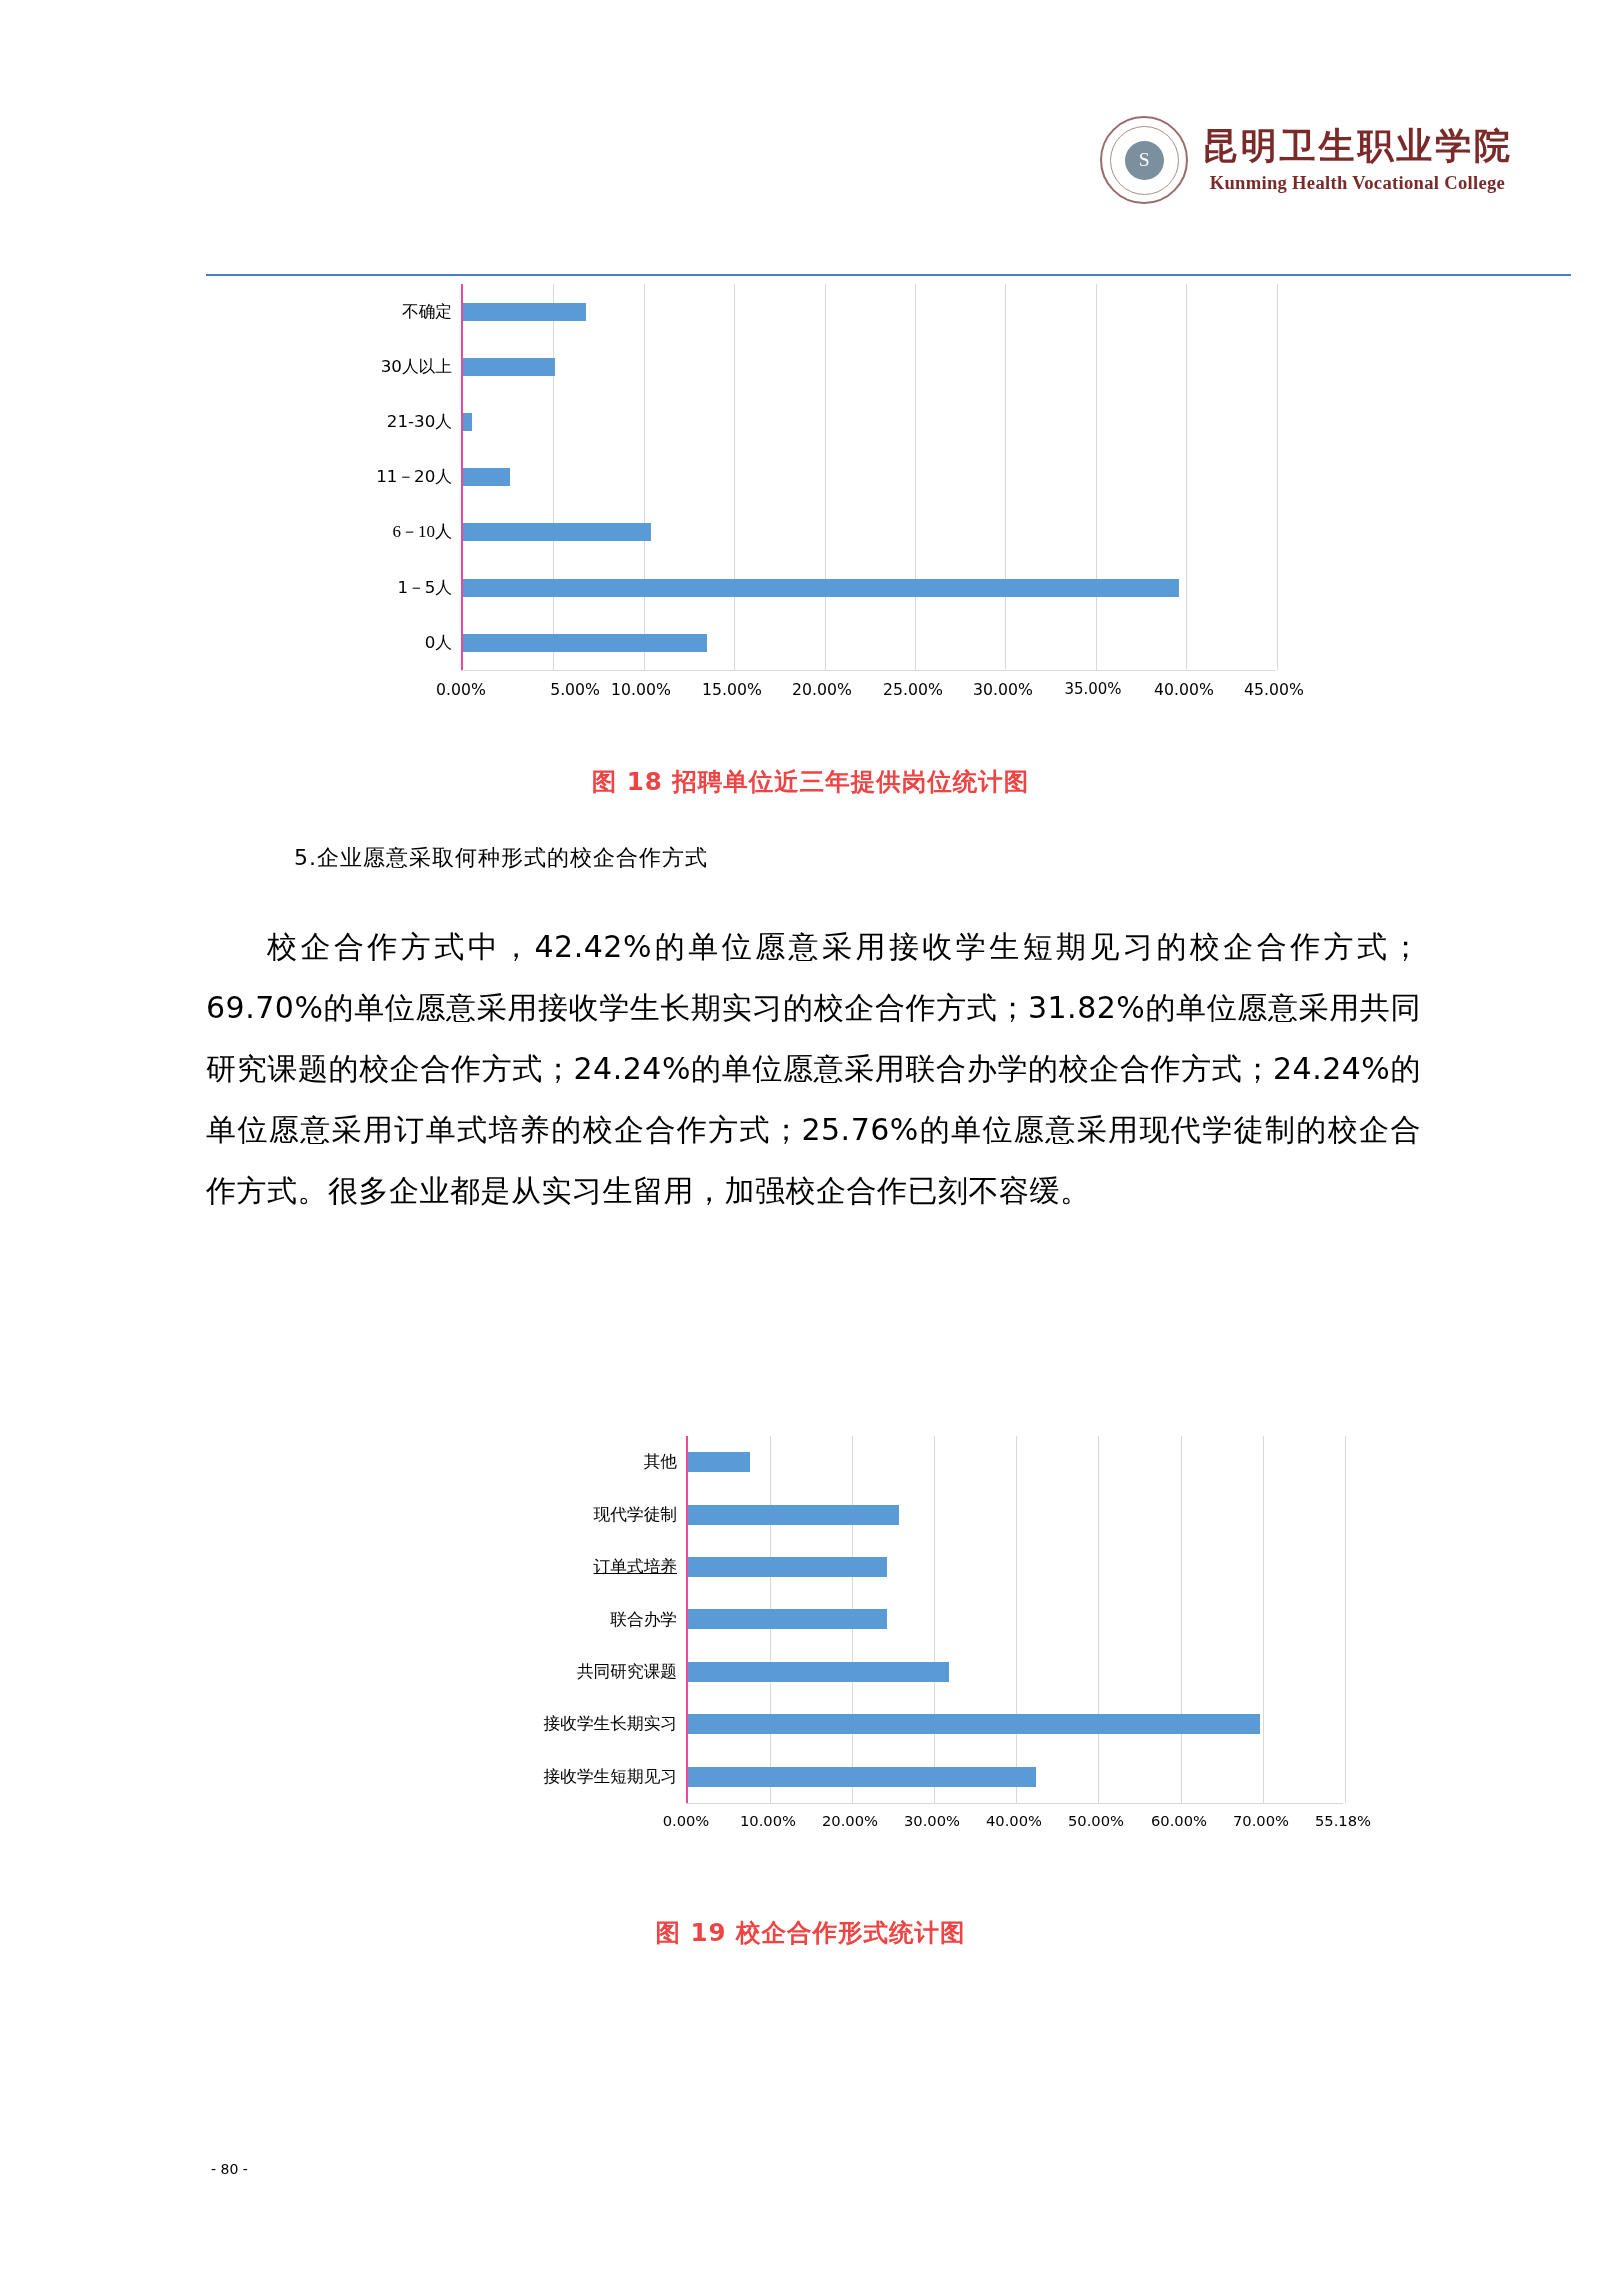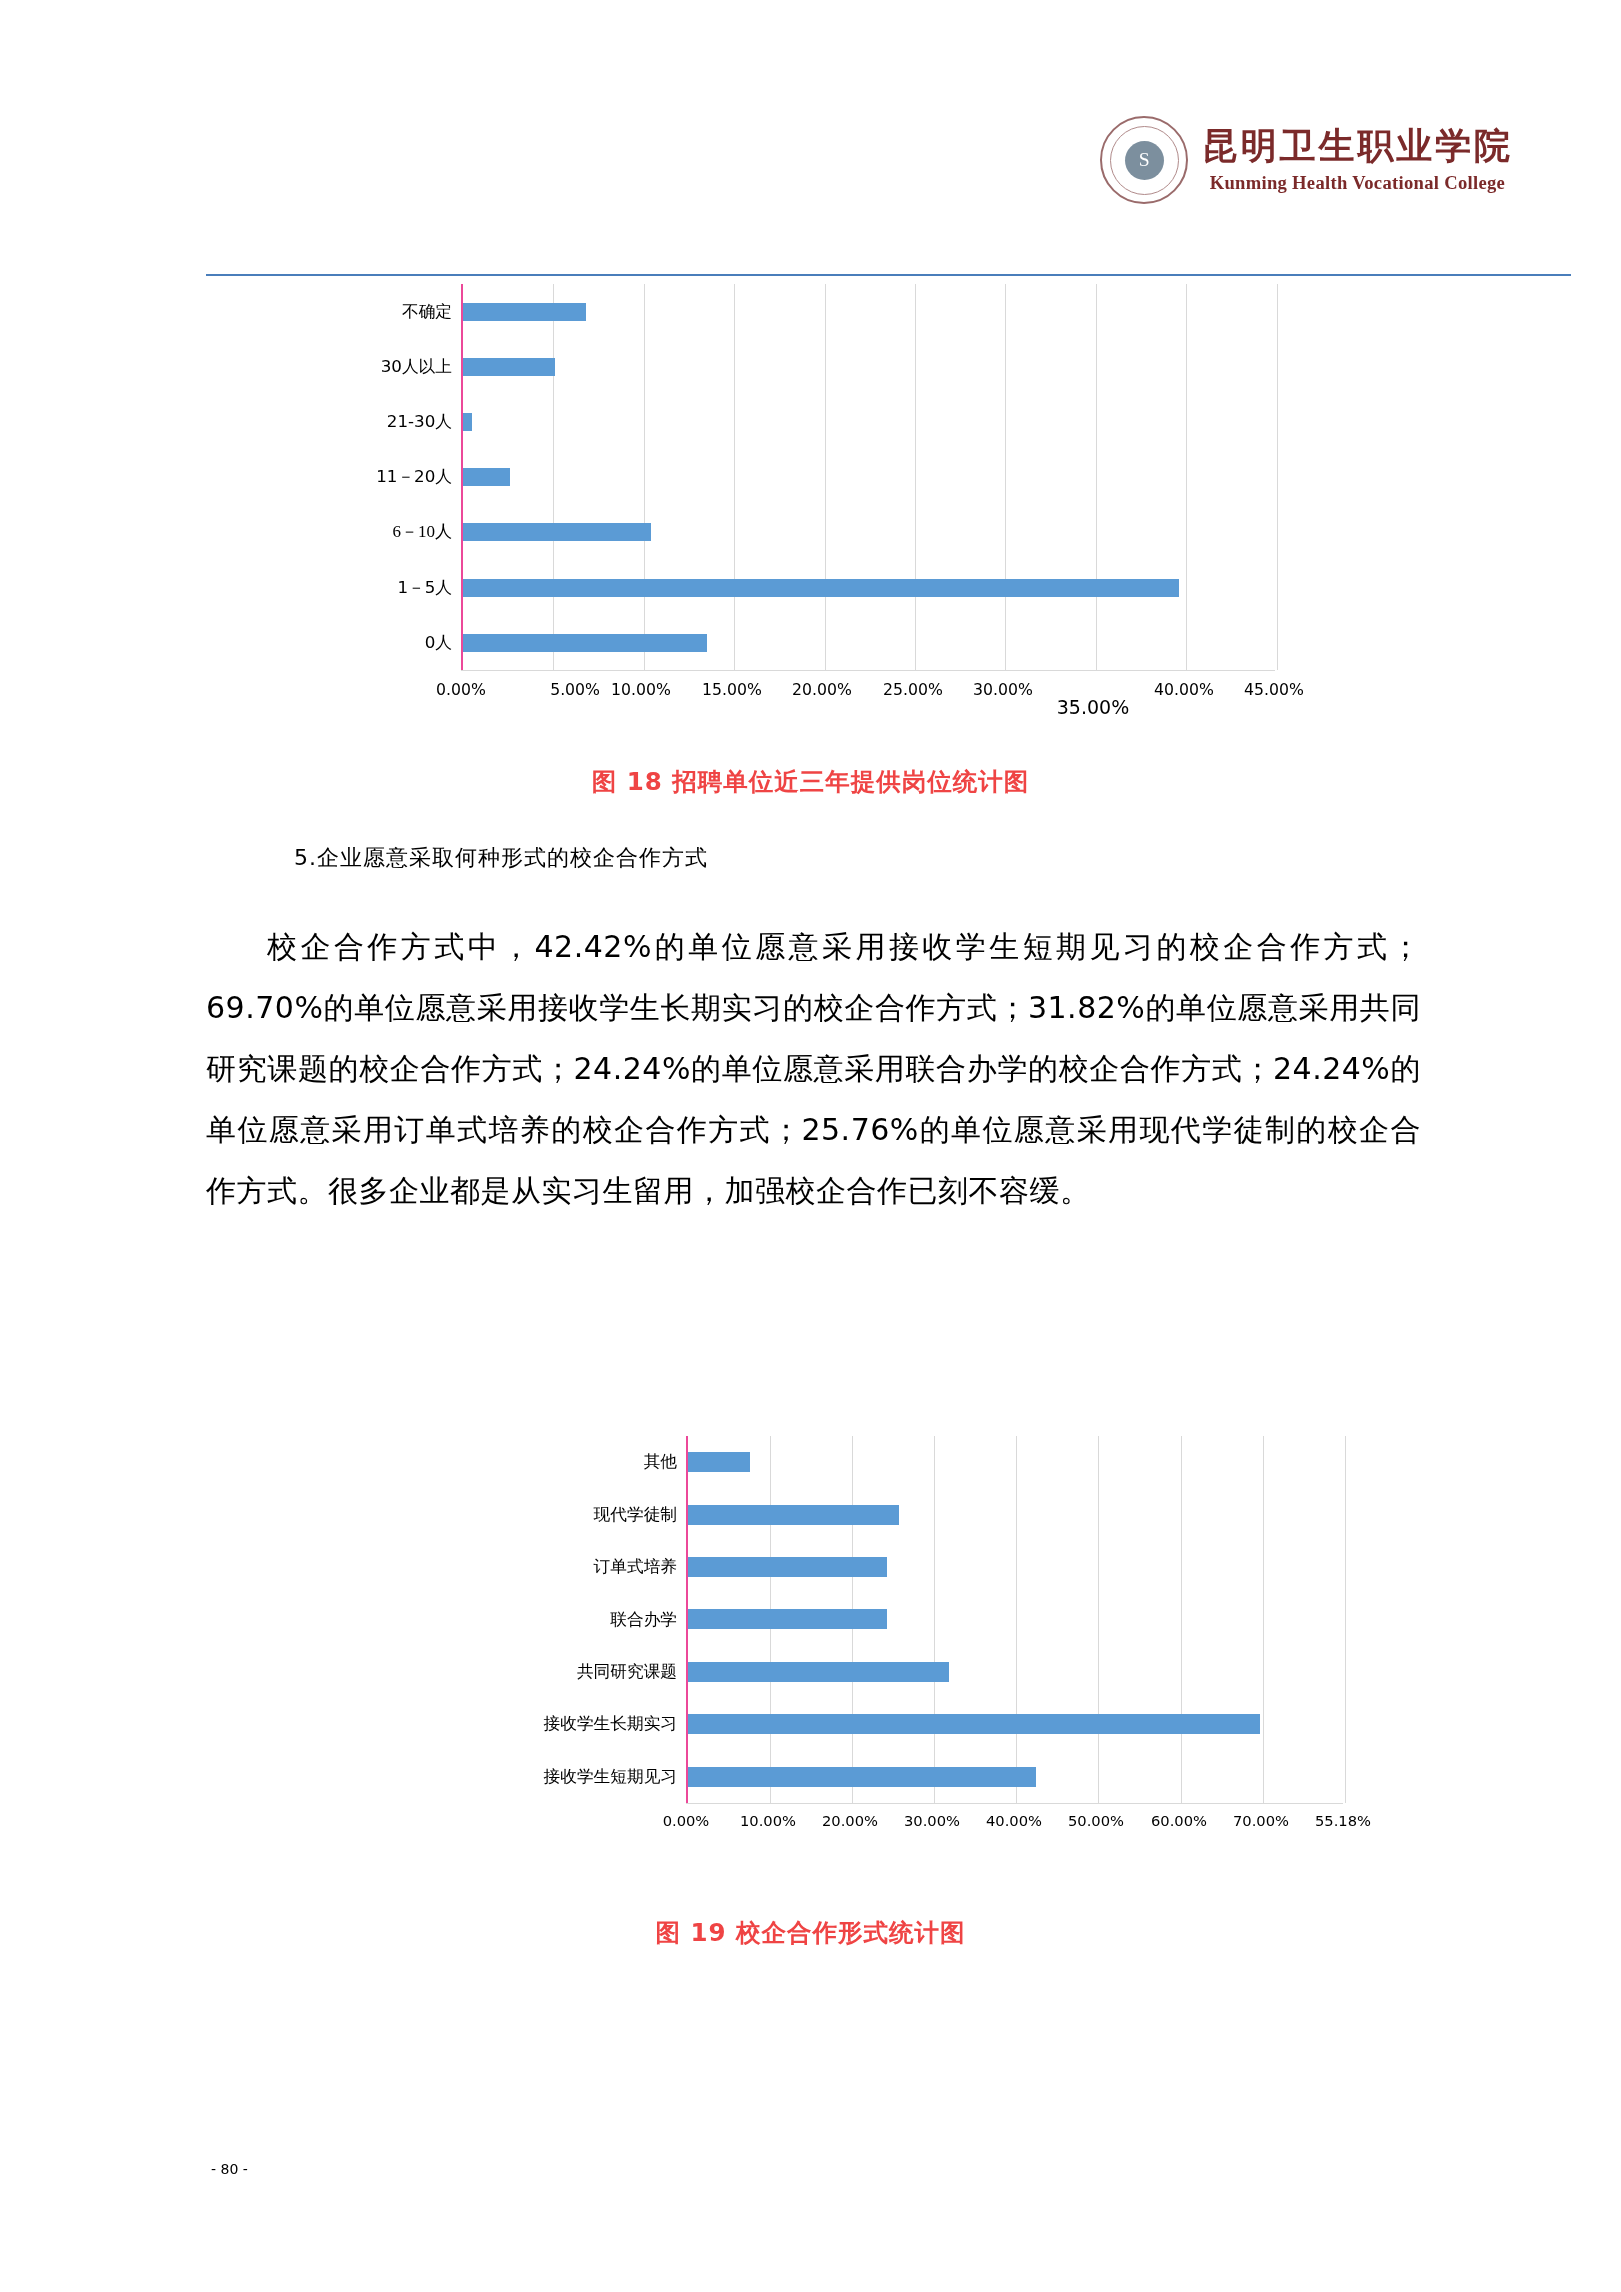--- a/index.html
+++ b/index.html
@@ -243,21 +243,21 @@
           <div class="cat-label" style="right: 825px; top: 347px; width: 102px; font-size: 16.7px;">0人</div>
         </div>
         <div class="axis-line" style="left: 118px; width: 814px; top: 386px;"></div>
         <div class="x-label" style="left: 69px; width: 98px; top: 396px; font-size: 15.7px;">0.00%</div>
         <div class="x-label" style="left: 159px; width: 98px; top: 396px; font-size: 15.7px; text-align: right;">5.00%</div>
         <div class="x-label" style="left: 249px; width: 98px; top: 396px; font-size: 15.7px;">10.00%</div>
         <div class="x-label" style="left: 340px; width: 98px; top: 396px; font-size: 15.7px;">15.00%</div>
         <div class="x-label" style="left: 430px; width: 98px; top: 396px; font-size: 15.7px;">20.00%</div>
         <div class="x-label" style="left: 521px; width: 98px; top: 396px; font-size: 15.7px;">25.00%</div>
         <div class="x-label" style="left: 611px; width: 98px; top: 396px; font-size: 15.7px;">30.00%</div>
-        <div class="x-label" style="left: 701px; width: 98px; top: 396px; font-size: 19px; margin-top: 16px;">35.00%</div>
+        <div class="x-label" style="left: 701px; width: 98px; top: 396px; font-size: 15px;">35.00%</div>
         <div class="x-label" style="left: 792px; width: 98px; top: 396px; font-size: 15.7px;">40.00%</div>
         <div class="x-label" style="left: 882px; width: 98px; top: 396px; font-size: 15.7px;">45.00%</div>
       </div>
   </div>
   <div class="caption" id="caption18">图 18  招聘单位近三年提供岗位统计图</div>
 
   <div class="heading">5.企业愿意采取何种形式的校企合作方式</div>
 
   <div class="body-text">校企合作方式中，42.42%的单位愿意采用接收学生短期见习的校企合作方式；69.70%的单位愿意采用接收学生长期实习的校企合作方式；31.82%的单位愿意采用共同研究课题的校企合作方式；24.24%的单位愿意采用联合办学的校企合作方式；24.24%的单位愿意采用订单式培养的校企合作方式；25.76%的单位愿意采用现代学徒制的校企合作方式。很多企业都是从实习生留用，加强校企合作已刻不容缓。</div>
 
@@ -270,21 +270,21 @@
           <div class="gridline" style="left: 328px;"></div>
           <div class="gridline" style="left: 410px;"></div>
           <div class="gridline" style="left: 493px;"></div>
           <div class="gridline" style="left: 575px;"></div>
           <div class="gridline" style="left: 657px;"></div>
           <div class="bar" style="top: 16.4px; height: 19.6px; width: 62px;"></div>
           <div class="cat-label" style="right: 668px; top: 14.4px; width: 180px; font-size: 16.7px;">其他</div>
           <div class="bar" style="top: 69px; height: 19.6px; width: 211px;"></div>
           <div class="cat-label" style="right: 668px; top: 67px; width: 180px; font-size: 16.7px;">现代学徒制</div>
           <div class="bar" style="top: 121px; height: 19.6px; width: 199px;"></div>
-          <div class="cat-label" style="right: 668px; top: 119px; width: 180px; font-size: 16.7px;">订单式培养</div>
+          <div class="cat-label" style="right: 668px; top: 119px; width: 180px; font-size: 16.7px; text-decoration: underline;">订单式培养</div>
           <div class="bar" style="top: 173px; height: 19.6px; width: 199px;"></div>
           <div class="cat-label" style="right: 668px; top: 172px; width: 180px; font-size: 16.7px;">联合办学</div>
           <div class="bar" style="top: 226px; height: 19.6px; width: 261px;"></div>
           <div class="cat-label" style="right: 668px; top: 224px; width: 180px; font-size: 16.7px;">共同研究课题</div>
           <div class="bar" style="top: 278px; height: 19.6px; width: 572px;"></div>
           <div class="cat-label" style="right: 668px; top: 276px; width: 180px; font-size: 16.7px;">接收学生长期实习</div>
           <div class="bar" style="top: 331px; height: 19.6px; width: 348px;"></div>
           <div class="cat-label" style="right: 668px; top: 329px; width: 180px; font-size: 16.7px;">接收学生短期见习</div>
         </div>
         <div class="axis-line" style="left: 196px; width: 657px; top: 367px;"></div>

